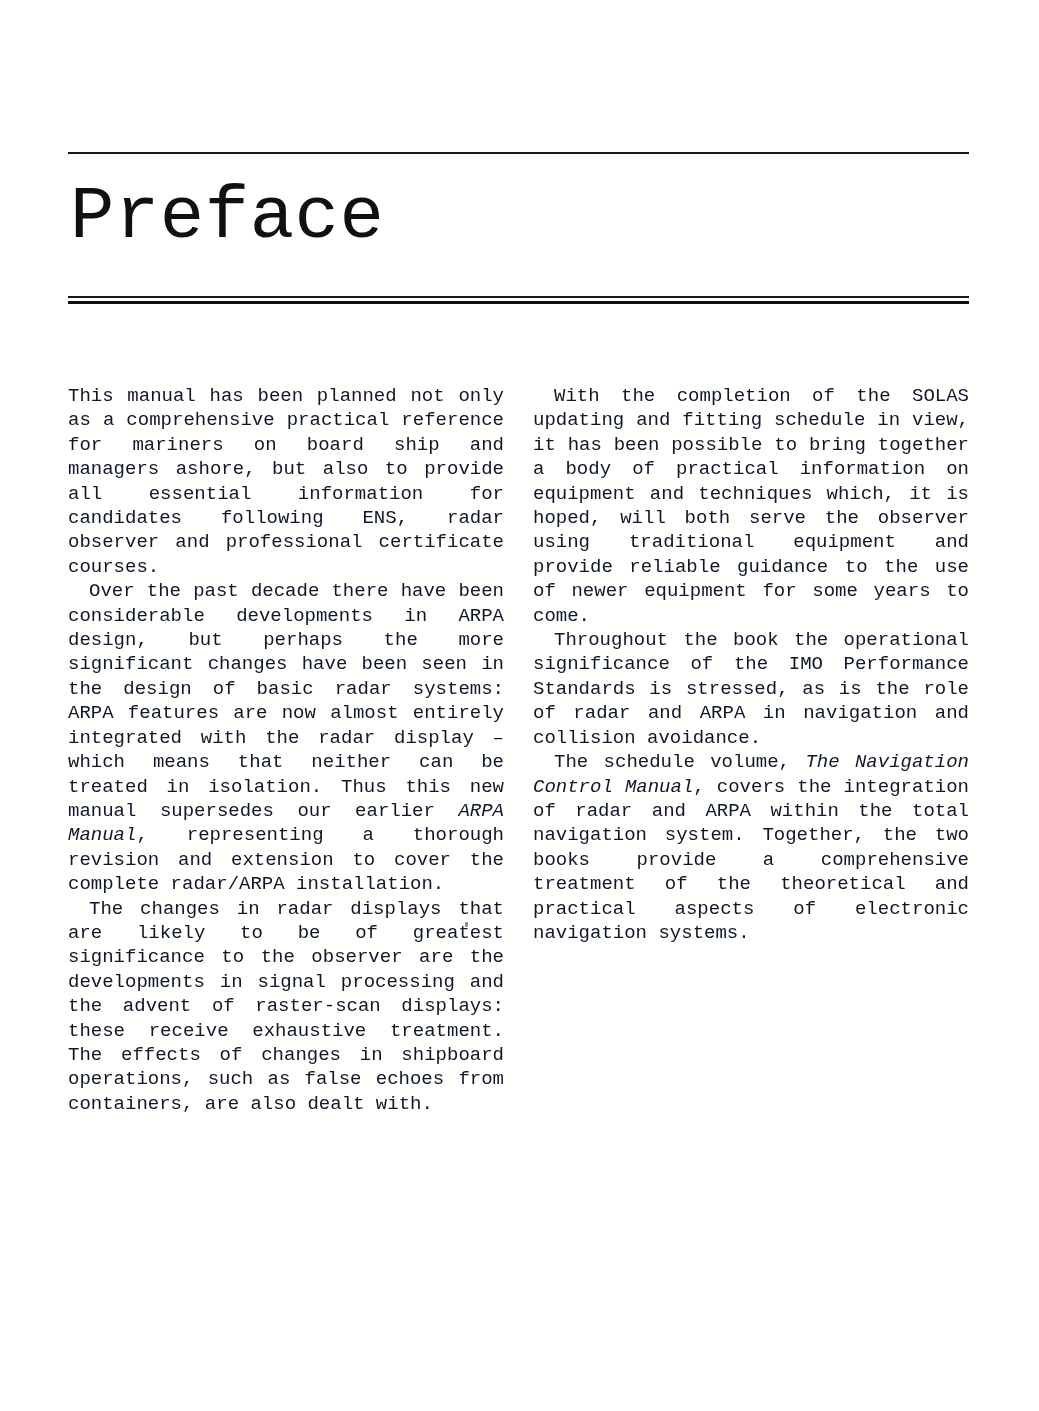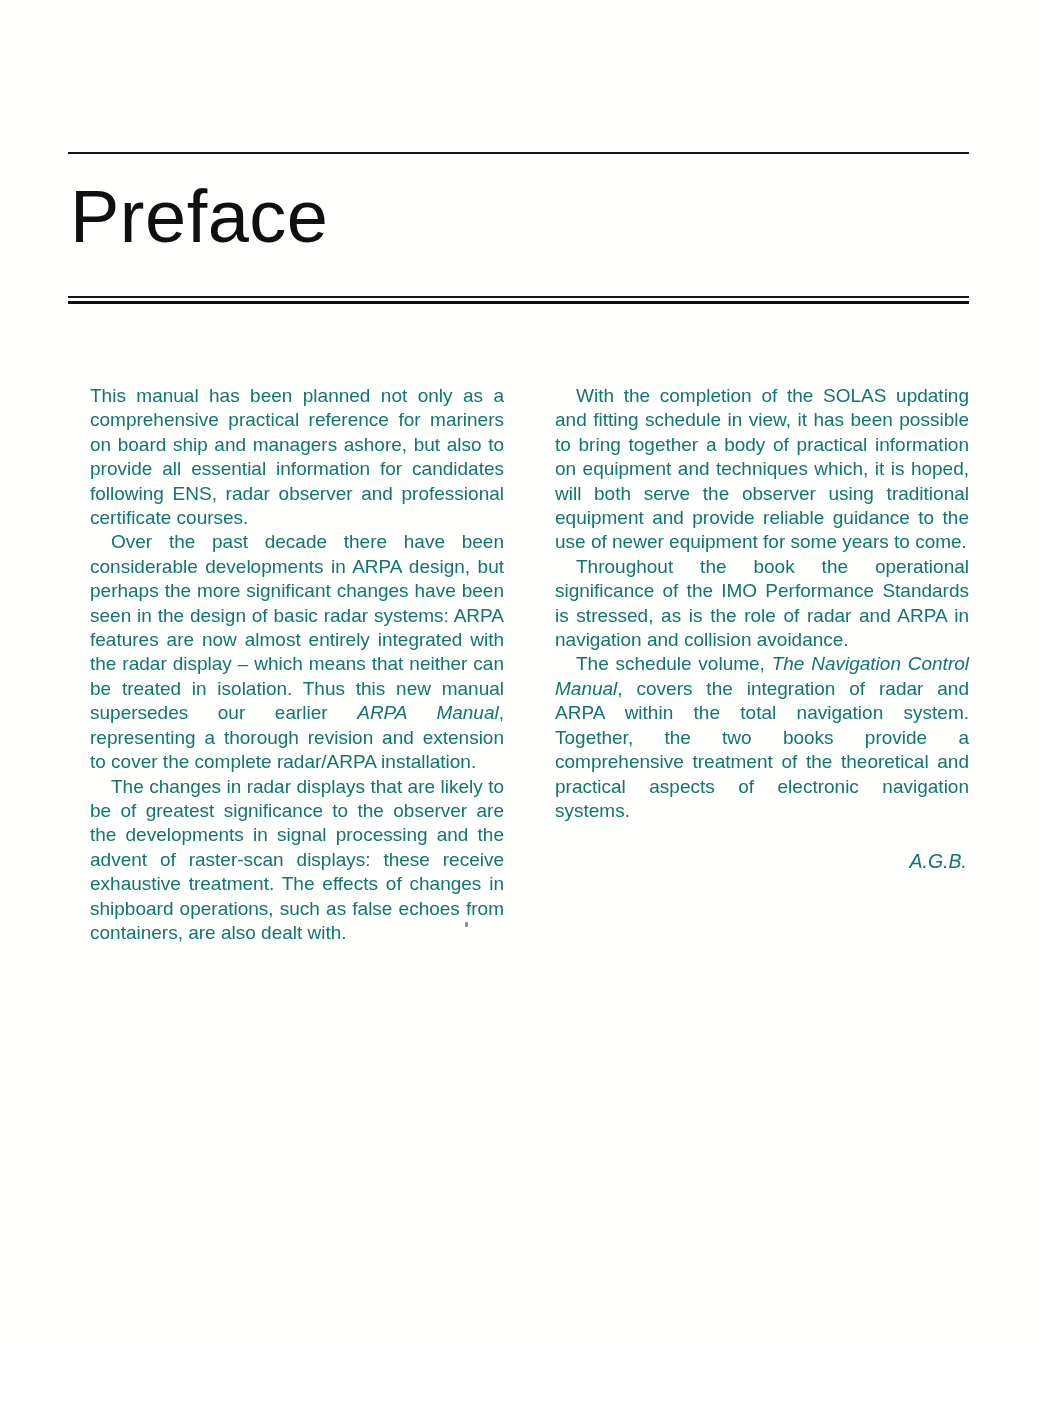--- a/index.html
+++ b/index.html
@@ -5,21 +5,21 @@
   html, body {
     margin: 0;
     padding: 0;
     background: #ffffff;
   }
   .page {
     position: relative;
     width: 1039px;
     height: 1343px;
     background: #fffffe;
-    font-family: Liberation Sans, sans-serif;
+    font-family: Liberation Mono, monospace;
     color: #141414;
     overflow: hidden;
   }
   .rule-top {
     position: absolute;
     left: 68px;
     top: 152px;
     width: 901px;
     height: 2px;
     background: #181818;
@@ -56,22 +56,21 @@
     top: 384px;
     width: 901px;
     display: flex;
     gap: 29px;
   }
   .col {
     width: 436px;
     font-size: 19px;
     line-height: 24.4px;
     text-align: justify;
-    color: #0f766e;
-    margin-left: 22px;
+    color: #0f172a;
   }
   .col p.para {
     margin: 0;
   }
   .col p.para.indent {
     text-indent: 21px;
   }
   .signature {
     margin-top: 26px;
     text-align: right;
@@ -109,20 +108,19 @@
         <p class="para"><span>This manual has been planned not only as a comprehensive practical reference for mariners on board ship and managers ashore, but also to provide all essential information for candidates following ENS, radar observer and professional certificate courses.</span></p>
         <p class="para indent"><span>Over the past decade there have been considerable developments in ARPA design, but perhaps the more significant changes have been seen in the design of basic radar systems: ARPA features are now almost entirely integrated with the radar display – which means that neither can be treated in isolation. Thus this new manual supersedes our earlier </span><i>ARPA Manual</i><span>, representing a thorough revision and extension to cover the complete radar/ARPA installation.</span></p>
         <p class="para indent"><span>The changes in radar displays that are likely to be of greatest significance to the observer are the developments in signal processing and the advent of raster-scan displays: these receive exhaustive treatment. The effects of changes in shipboard operations, such as false echoes from containers, are also dealt with.</span></p>
       </div>
     <div class="col" id="col-right">
 
     <p class="para indent"><span>With the completion of the SOLAS updating and fitting schedule in view, it has been possible to bring together a body of practical information on equipment and techniques which, it is hoped, will both serve the observer using traditional equipment and provide reliable guidance to the use of newer equipment for some years to come.</span></p>
         <p class="para indent"><span>Throughout the book the operational significance of the IMO Performance Standards is stressed, as is the role of radar and ARPA in navigation and collision avoidance.</span></p>
         <p class="para indent"><span>The schedule volume, </span><i>The Navigation Control Manual</i><span>, covers the integration of radar and ARPA within the total navigation system. Together, the two books provide a comprehensive treatment of the theoretical and practical aspects of electronic navigation systems.</span></p>
         <div class="signature">
-          <div>A.G.B.</div>
         </div>
       </div>
   </div>
 
   <div class="artifact-dot"></div>
 
 </div>
 
 </body></html>

